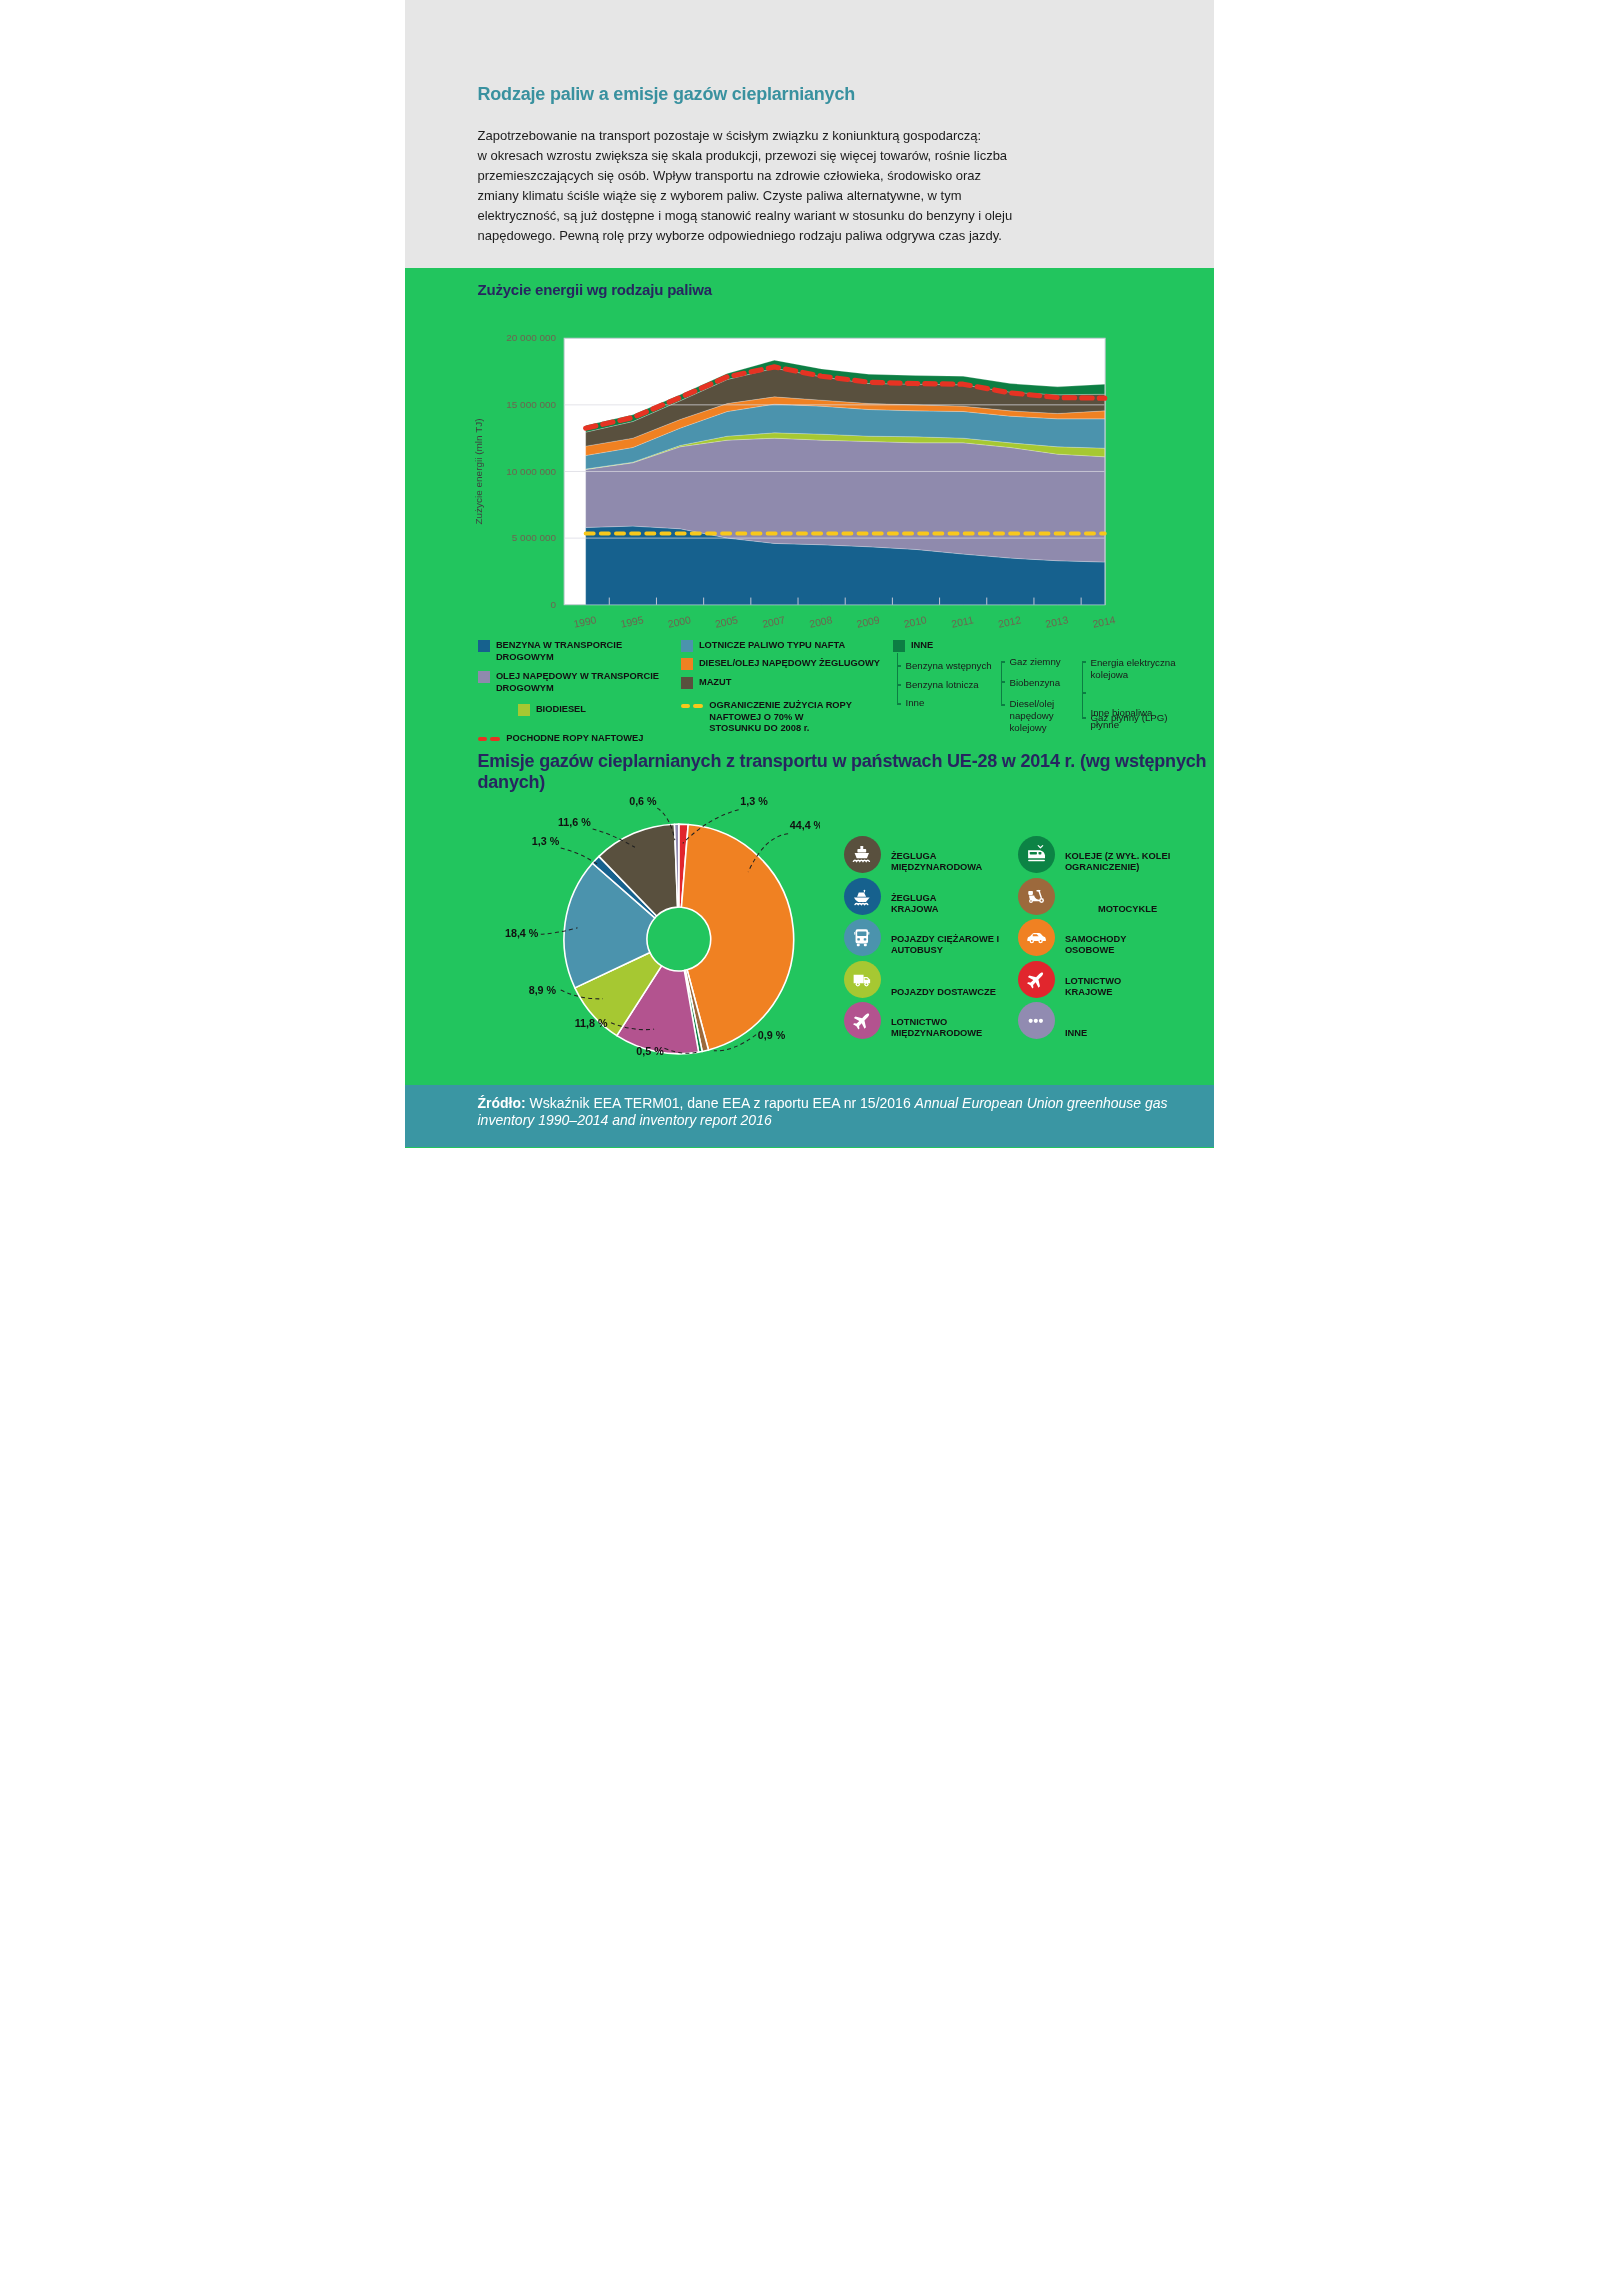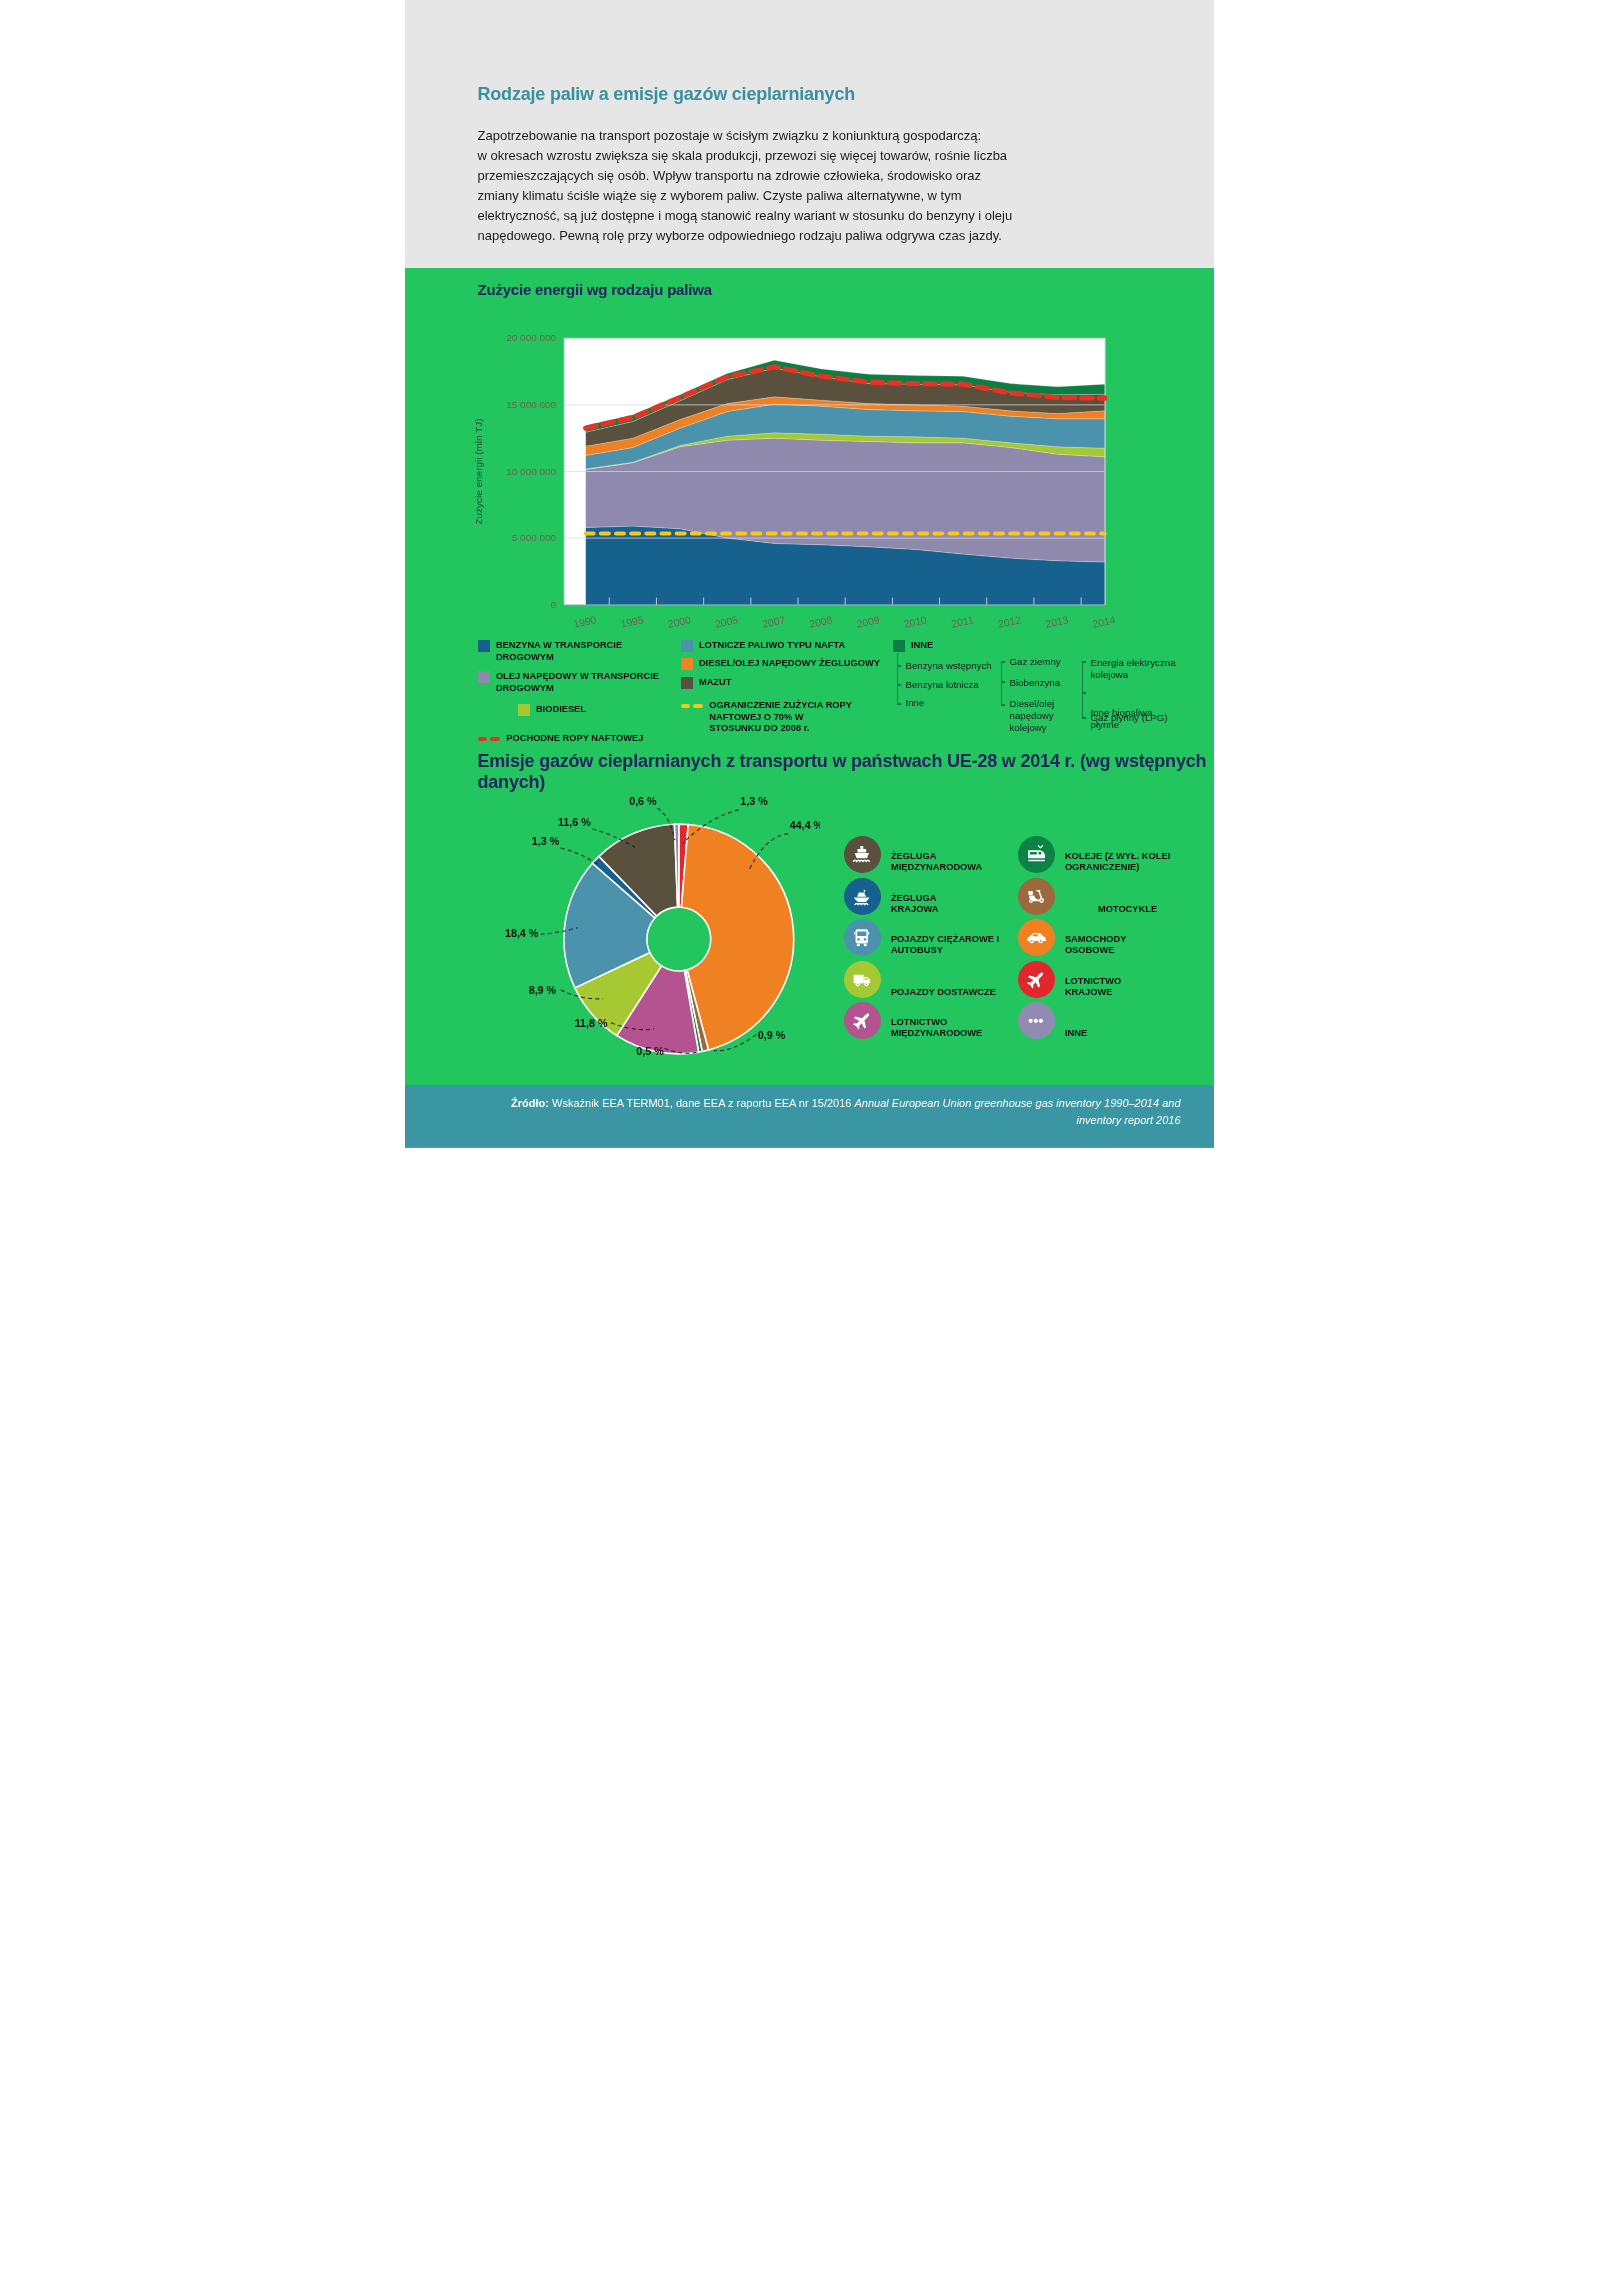--- a/index.html
+++ b/index.html
@@ -31,21 +31,21 @@
   .nub{position:absolute;width:4.8px;height:1.6px;background:#0c7e43;}
 
   
   .ic-row{position:absolute;display:flex;align-items:flex-end;}
   .ic-circle{width:37px;height:37px;border-radius:50%;display:flex;align-items:center;justify-content:center;flex:none;}
   .ic-circle svg{width:25.6px;height:25.6px;display:block;}
   .ic-label{margin-left:10.4px;font-size:9.3px;font-weight:bold;color:#111;line-height:11.2px;}
 
   
   .footer{position:absolute;left:0;top:1085px;width:809px;height:62px;background:#3a96a3;}
-  .footer p{margin:9.6px 0 0 73px;width:703px;color:#ffffff;font-size:11px;line-height:17px;text-align:right;}
+  .footer p{margin:9.6px 0 0 73px;width:703px;color:#ffffff;font-size:14px;line-height:17px;}
   .footer .b{font-weight:bold;}
   .footer .i{font-style:italic;}
 </style>
 </head>
 <body>
 
 <svg width="0" height="0" style="position:absolute" aria-hidden="true">
   <defs>
     <symbol id="i-ship" viewBox="0 0 32 32">
       <rect x="14.2" y="5" width="3.6" height="4" rx="0.6" fill="#fff"></rect>

